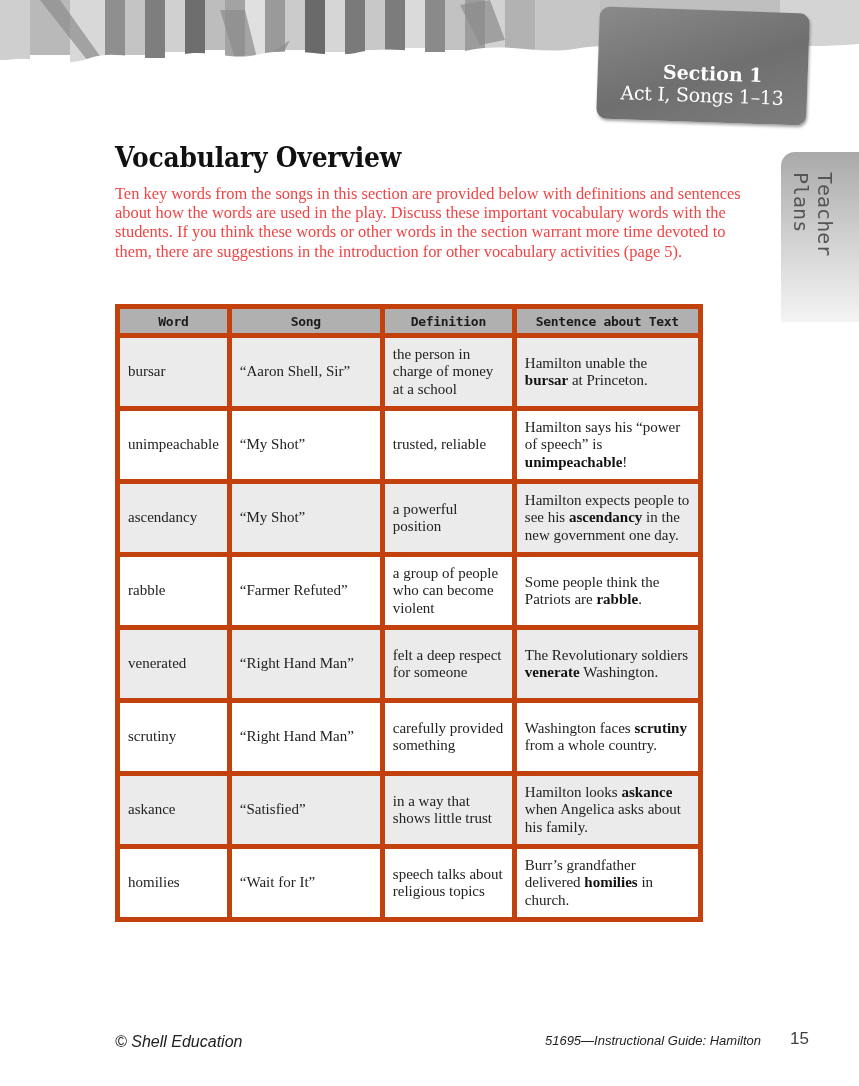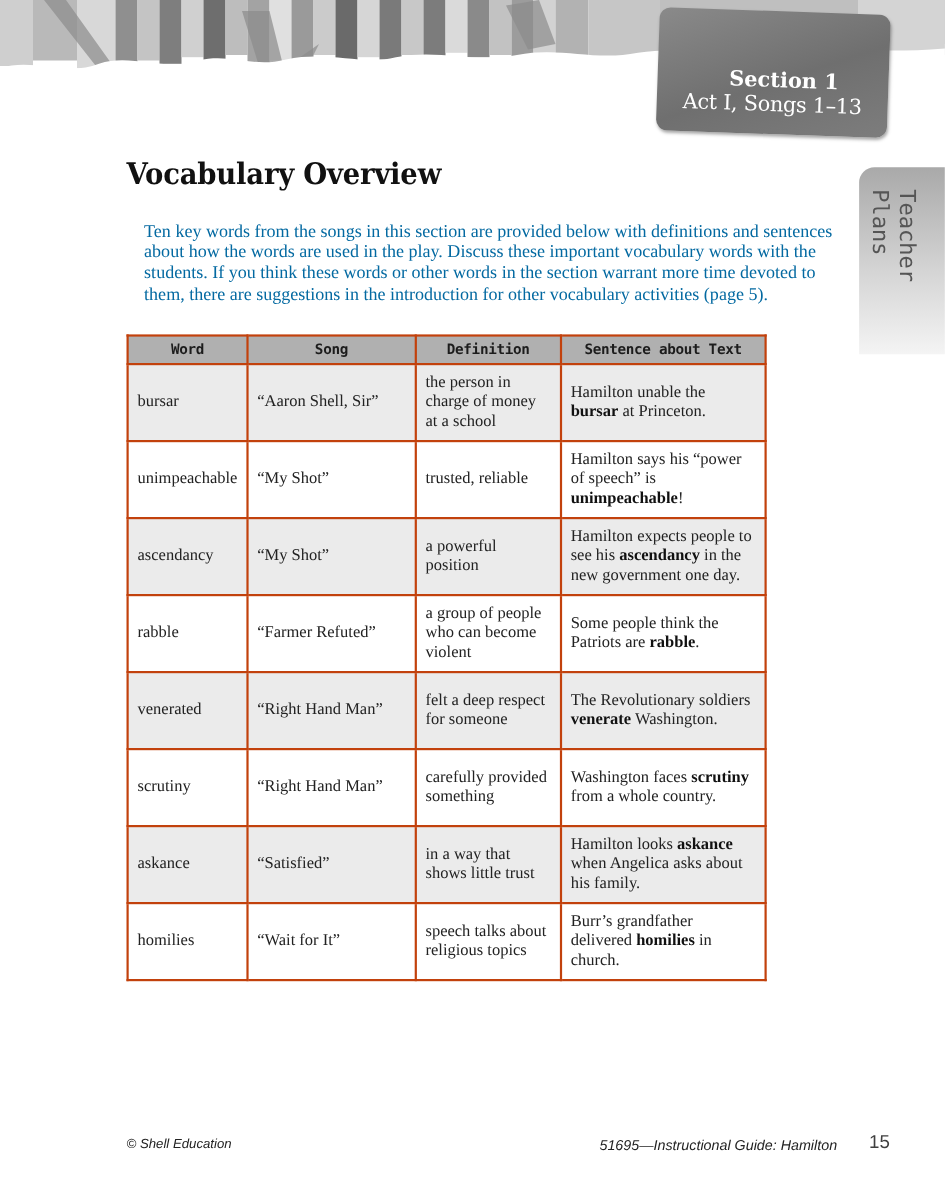--- a/index.html
+++ b/index.html
@@ -44,51 +44,51 @@
     font-size: 20px; color: #555555; letter-spacing: 0px;
   }
   
   .page-title {
     position: absolute; left: 115px; top: 142px; margin: 0;
     font-family: "DejaVu Serif", serif; font-weight: bold; font-size: 25px;
     color: #111111; letter-spacing: -0.2px;
     transform: scaleY(1.08); transform-origin: left top;
   }
   .intro {
-    position: absolute; left: 115px; top: 184px; width: 650px; margin: 16px;
-    font-size: 16.4px; line-height: 19.2px; color: #0369a1;
+    position: absolute; left: 115px; top: 184px; width: 650px; margin: 0;
+    font-size: 16.4px; line-height: 19.2px; color: #ef4444;
   }
   
   .vocab-table {
     position: absolute; left: 115px; top: 304px;
     border-collapse: collapse; table-layout: fixed;
     border: 1.5px solid #4a4a4a;
   }
   .vocab-table th, .vocab-table td {
-    border: 2px solid #c2410c; padding: 0 8px; vertical-align: middle;
+    border: 5px solid #c2410c; padding: 0 8px; vertical-align: middle;
   }
   .vocab-table th {
     height: 24px; background: #b0b0b0;
     font-family: "DejaVu Sans Mono", "Liberation Mono", monospace;
     font-weight: bold; font-size: 13px; color: #1c1c1c; text-align: center;
     letter-spacing: -0.3px;
   }
   .vocab-table td {
     height: 68px; font-size: 15px; line-height: 17.5px; color: #222222;
   }
   .vocab-table tr.alt td { background: #ebebeb; }
   .vocab-table td b { font-weight: bold; color: #111; }
   .col-word { width: 107px; }
   .col-song { width: 153px; }
   .col-def { width: 132px; }
   .col-sent { width: 186px; }
   
   .footer-left {
     position: absolute; left: 115px; top: 1033px;
-    font-family: "Liberation Sans", sans-serif; font-style: italic; font-size: 12px; color: #222;
+    font-family: "Liberation Sans", sans-serif; font-style: italic; font-size: 16px; color: #222;
   }
   .footer-right {
     position: absolute; right: 98px; top: 1033px;
     font-family: "Liberation Sans", sans-serif; font-style: italic; font-size: 13px; color: #222;
   }
   .page-number {
     position: absolute; left: 790px; top: 1029px;
     font-family: "Liberation Sans", sans-serif; font-size: 17px; color: #404040;
   }
 </style>

